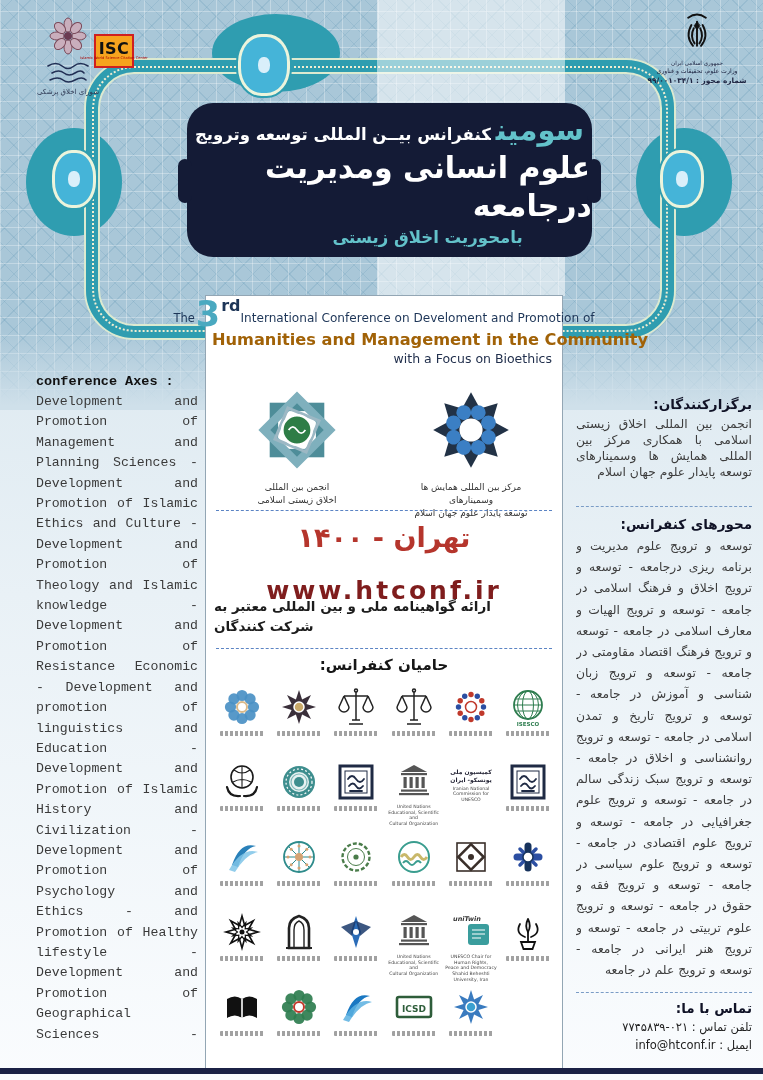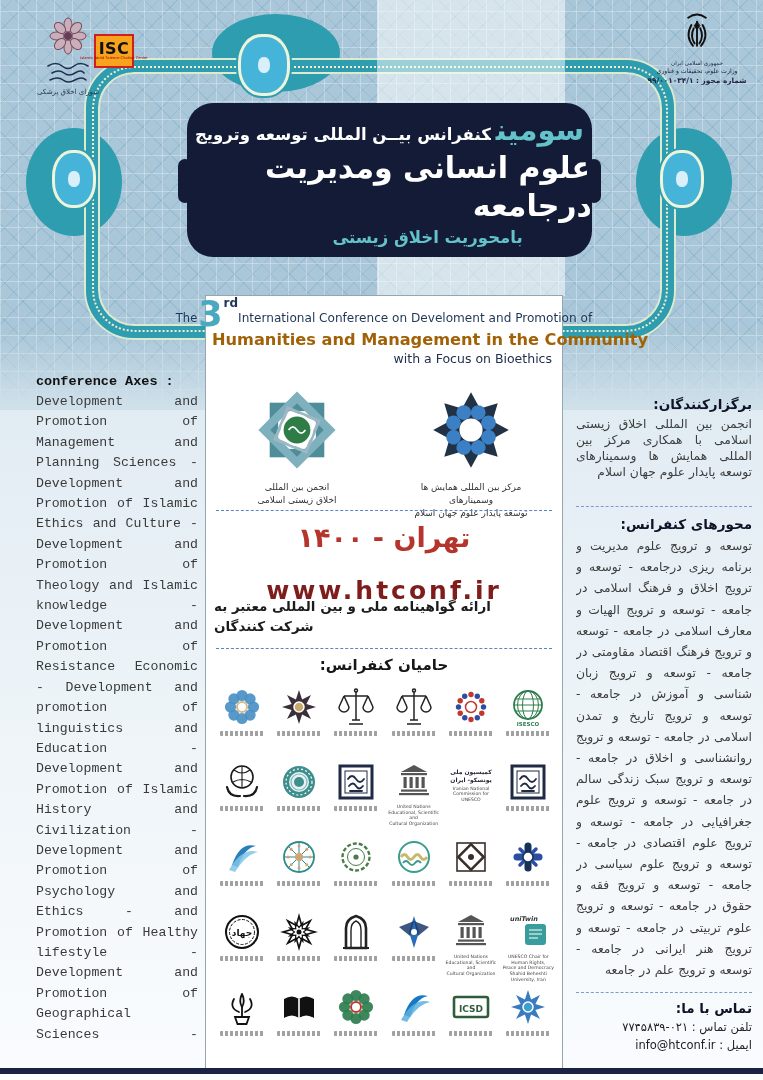--- a/index.html
+++ b/index.html
@@ -57,21 +57,21 @@
   .bn1 .third{font-size:29px;color:#63c2ca;margin-left:5px;}
   .bn2{font-size:30px;font-weight:bold;line-height:1.25;margin-top:2px;}
   .bn3{font-size:16.5px;font-weight:bold;color:#63c2ca;margin-top:4px;transform:translateX(38px);}
   
   .card{position:absolute;left:205px;top:295px;width:358px;height:775px;background:#fff;
     border:1px solid #93a6b4;z-index:4;}
   .en-block{position:absolute;left:6px;top:4px;right:6px;}
   .en-row1{display:flex;align-items:flex-end;justify-content:center;color:#1d3557;}
   .en-the{font-size:11.5px;padding-bottom:3px;}
   .en-3{font-size:35px;line-height:.8;color:#4aa9c0;font-weight:bold;margin:0 1px;}
-  .en-rd{font-size:12px;font-weight:bold;align-self:flex-start;margin-top:-4px;}
+  .en-rd{font-size:16px;font-weight:bold;align-self:flex-start;margin-top:-4px;}
   .en-l1{font-size:12.1px;padding-bottom:3px;white-space:nowrap;}
   .en-l2{font-size:16.2px;font-weight:bold;color:#a16207;text-align:center;margin-top:2px;white-space:nowrap;}
   .en-l3{font-size:12.5px;color:#22304d;text-align:right;margin-top:2px;padding-right:4px;}
   .org-logos{position:absolute;left:0;top:92px;width:100%;display:flex;justify-content:center;gap:34px;}
   .org{width:140px;text-align:center;}
   .org .org-cap{font-size:9px;color:#333;margin-top:5px;line-height:1.45;white-space:pre-line;direction:rtl;}
   .div-dash{position:absolute;left:10px;right:10px;border-top:1.5px dashed #5b84c4;}
   .d1{top:214px;} .d2{top:352px;}
   .city{position:absolute;left:0;top:226px;width:100%;text-align:center;direction:rtl;
     font-size:27px;font-weight:bold;color:#b5352c;}
@@ -440,28 +440,20 @@
               <path d="M9,20 H31" stroke="#2b4ea2" stroke-width="7"></path>
               <path d="M20,9 V31" stroke="#16325c" stroke-width="7"></path>
               <path d="M12,12 L28,28 M28,12 L12,28" stroke="#2b4ea2" stroke-width="3.5"></path>
             </g>
             <circle cx="20" cy="20" r="5" fill="#fff" stroke="#16325c" stroke-width="1.5"></circle>
           </svg>
           <div class="sp-sq"></div>
         </div>
         <div class="sp">
           <svg viewBox="0 0 40 40">
-            <circle cx="20" cy="20" r="16" fill="#fff" stroke="#111111" stroke-width="2"></circle>
-            <circle cx="20" cy="20" r="12.5" fill="none" stroke="#111111" stroke-width="1" stroke-dasharray="3 1.5"></circle>
-            <text x="20" y="23.5" font-size="9" font-weight="bold" fill="#111111" text-anchor="middle">جهاد</text>
-          </svg>
-          <div class="sp-sq"></div>
-        </div>
-        <div class="sp">
-          <svg viewBox="0 0 40 40">
             <polygon points="20.0,4.0 22.7,13.5 31.3,8.7 26.5,17.3 36.0,20.0 26.5,22.7 31.3,31.3 22.7,26.5 20.0,36.0 17.3,26.5 8.7,31.3 13.5,22.7 4.0,20.0 13.5,17.3 8.7,8.7 17.3,13.5" fill="none" stroke="#111111" stroke-width="1.6"></polygon>
             <polygon points="20.0,10.0 21.7,15.8 27.1,12.9 24.2,18.3 30.0,20.0 24.2,21.7 27.1,27.1 21.7,24.2 20.0,30.0 18.3,24.2 12.9,27.1 15.8,21.7 10.0,20.0 15.8,18.3 12.9,12.9 18.3,15.8" fill="none" stroke="#111111" stroke-width="1.2" transform="rotate(22.5 20 20)"></polygon>
             <circle cx="20" cy="20" r="2.5" fill="#111111"></circle>
           </svg>
           <div class="sp-sq"></div>
         </div>
         <div class="sp">
           <svg viewBox="0 0 40 40">
             <path d="M10,36 V16 Q10,7 20,4 Q30,7 30,16 V36 Z" fill="none" stroke="#222222" stroke-width="2.6"></path>
             <path d="M15,36 V18 Q15,11 20,9 Q25,11 25,18 V36" fill="none" stroke="#222222" stroke-width="1.4"></path>

